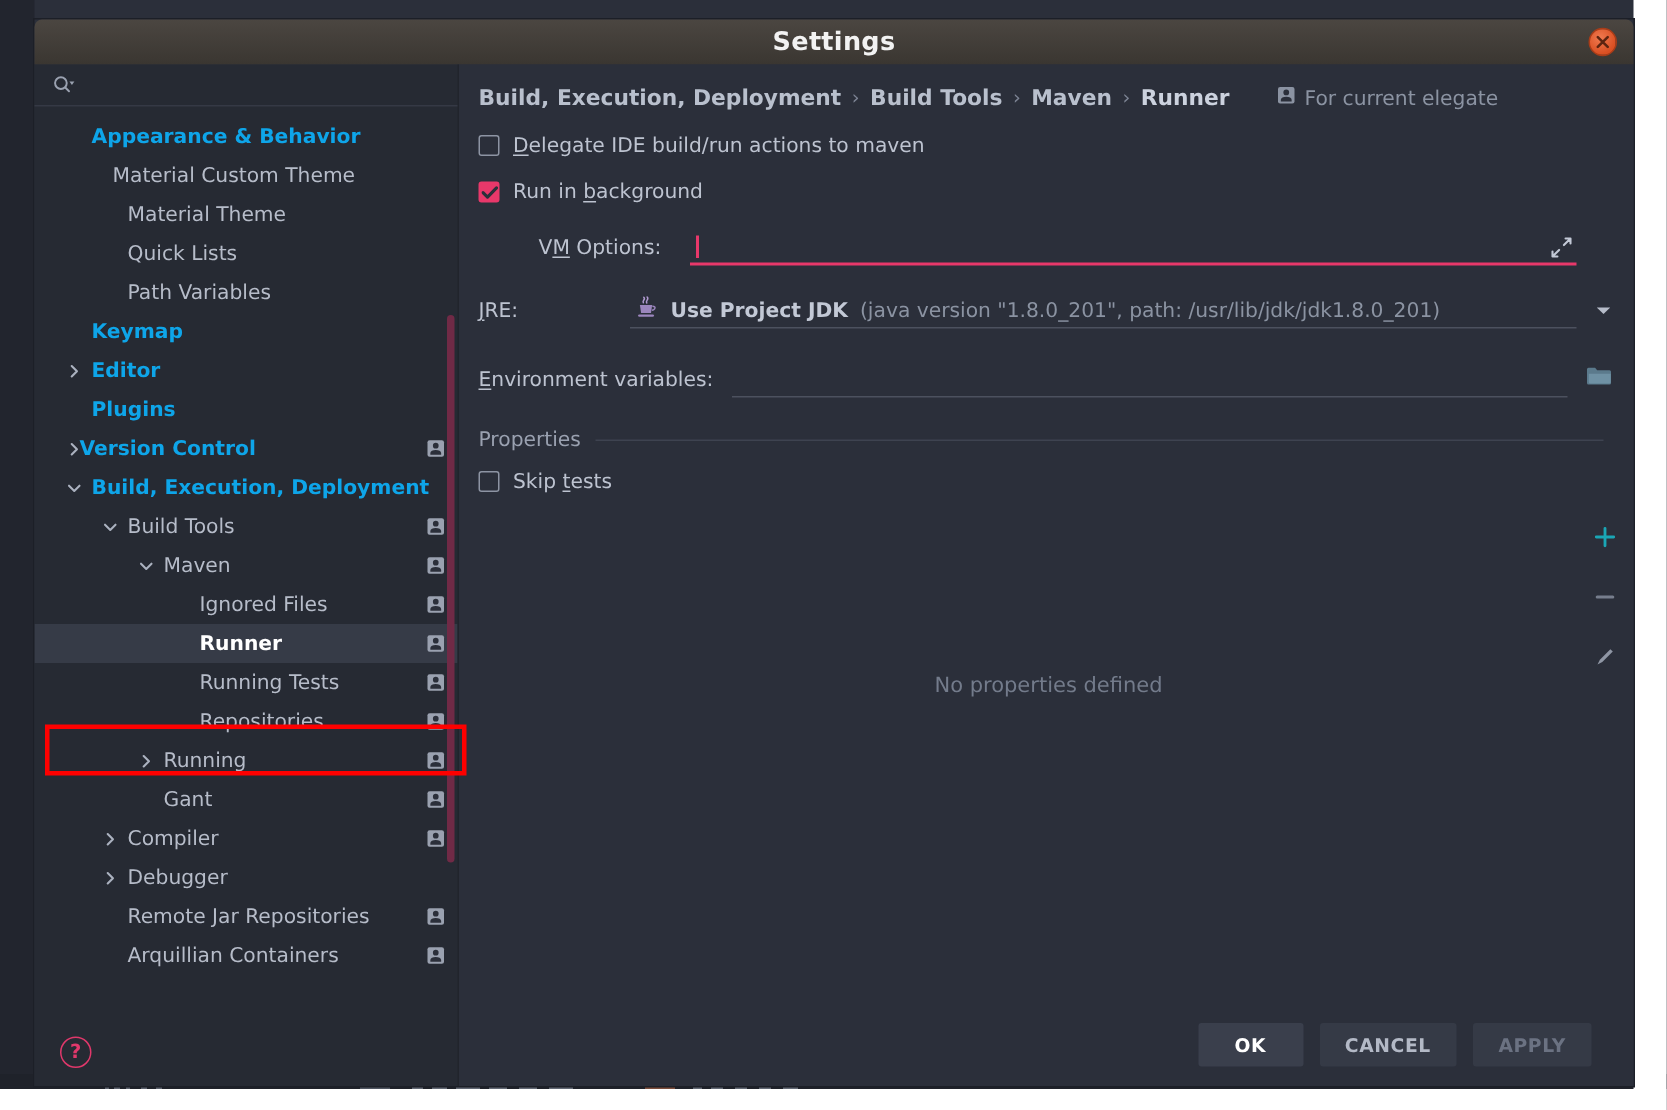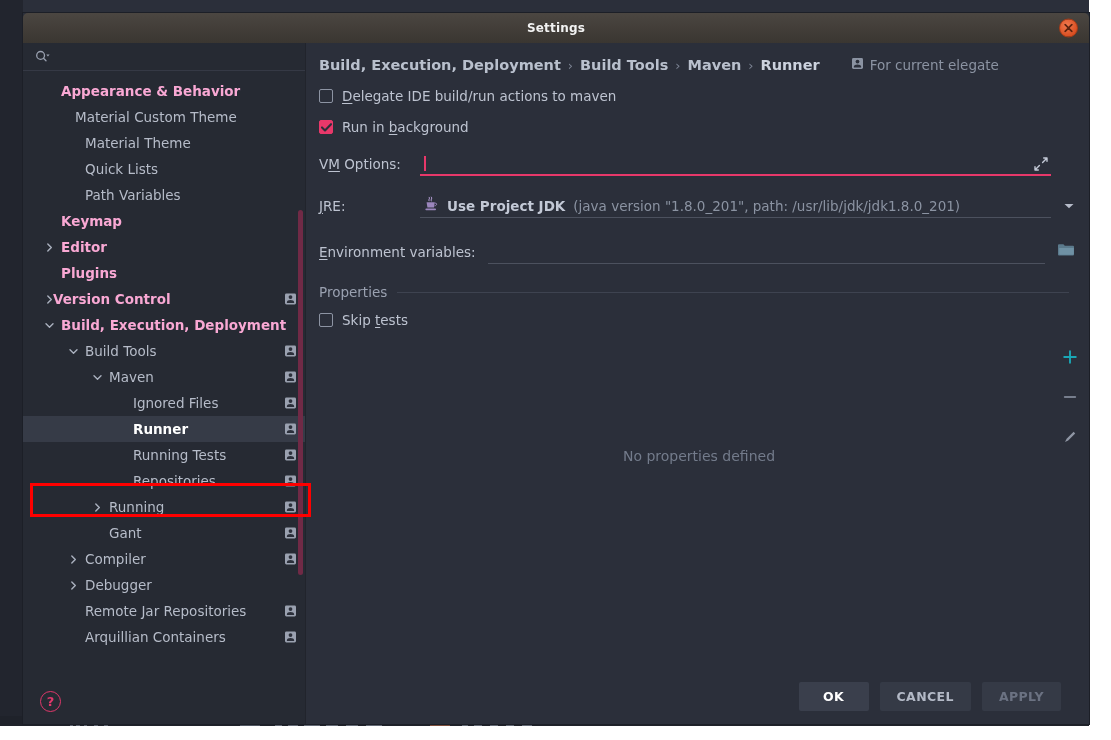--- a/index.html
+++ b/index.html
@@ -47,21 +47,21 @@
   }
 
   
   .titlebar {
     position: relative; height: 30px; flex: 0 0 30px;
     background: linear-gradient(180deg,#4b4641 0%,#3a3631 100%);
     display: flex; align-items: center; justify-content: center;
     border-top-left-radius: 5px; border-top-right-radius: 5px;
   }
   .titlebar-title {
-    font-size: 12px; font-weight: bold; color: #f2f2f2;
+    font-size: 17px; font-weight: bold; color: #f2f2f2;
     letter-spacing: .2px;
   }
   .close-btn {
     position: absolute; right: 11px; top: 50%; transform: translateY(-50%);
     width: 19px; height: 19px; border-radius: 50%;
     background: radial-gradient(circle at 40% 35%, #f07a50, #d94f22 70%);
     display: flex; align-items: center; justify-content: center;
     cursor: pointer; border: 1px solid #a83c18;
   }
   .close-btn svg { display:block; }
@@ -87,21 +87,21 @@
     flex: 1 1 auto; overflow: hidden; position: relative;
     padding-top: 7px;
   }
   .tree-item {
     position: relative;
     height: 26px; display: flex; align-items: center;
     font-size: 13.5px; color: #b6bcc9;
     cursor: pointer; white-space: nowrap;
     padding-right: 22px;
   }
-  .tree-item.bold { font-weight: bold; color: #f9a8d4; }
+  .tree-item.bold { font-weight: bold; color: #0ea5e9; }
   .tree-item.selected { background: #363b47; color: #ffffff; font-weight: bold; }
   .tree-arrow {
     position: absolute; width: 12px; height: 12px;
     display: flex; align-items: center; justify-content: center;
   }
   .tree-label { display: block; }
   .tree-badge {
     position: absolute; right: 8px; top: 50%; transform: translateY(-50%);
     display: flex; align-items: center;
   }
@@ -165,21 +165,21 @@
   .mn { text-decoration: underline; text-underline-offset: 2px; }
 
   .field-row {
     display: flex; align-items: flex-end;
     margin-top: 18px; position: relative;
   }
   .field-label {
     font-size: 13.5px; color: #bdc3d0; flex: 0 0 auto;
     padding-bottom: 4px;
   }
-  .vm-label { width: 101px; }
+  .vm-label { width: 101px; margin-left: 40px; }
   .jre-label { width: 101px; }
 
   .vm-input-wrap {
     flex: 1 1 auto; position: relative; height: 23px;
     border-bottom: 2px solid #e8386a;
     display: flex; align-items: center;
     padding-left: 4px; margin-right: 28px;
   }
   .caret {
     width: 1.5px; height: 15px; background: #e8386a;

